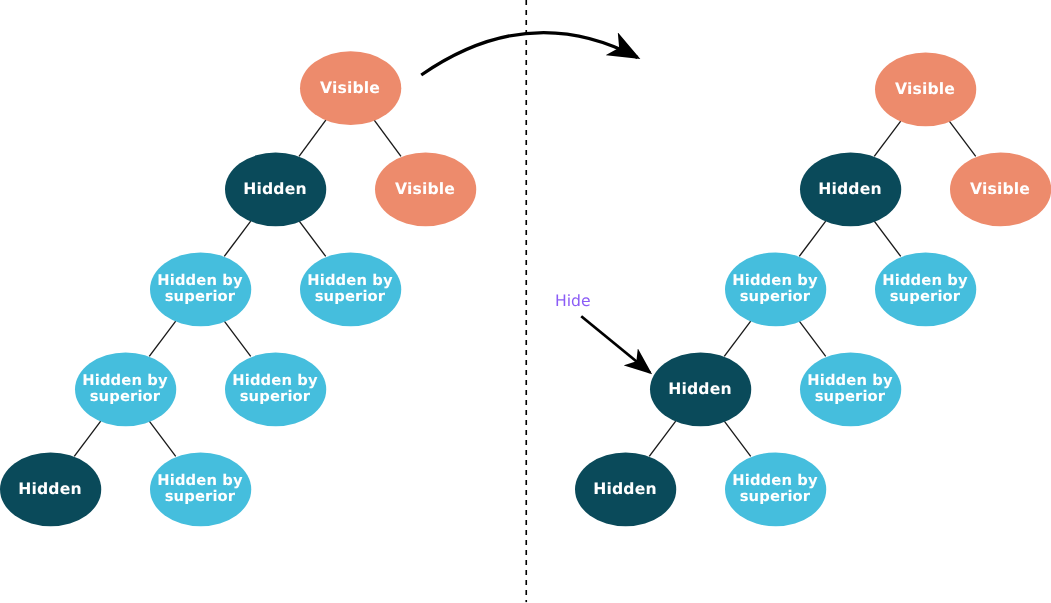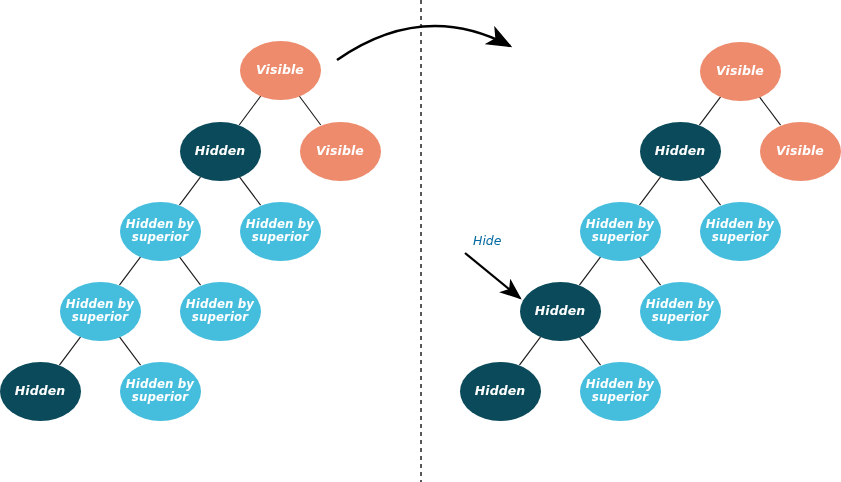--- a/index.html
+++ b/index.html
@@ -51,21 +51,21 @@
     color: #101010;
     font-weight: normal;
     white-space: nowrap;
     z-index: 4;
     font-family: "DejaVu Sans", sans-serif;
   }
 </style>
 </head>
 <body>
 
-<div id="canvas" style="width: 841px; height: 482px; background: rgb(255, 255, 255); font-style: italic;">
+<div id="canvas" style="width: 841px; height: 482px; background: rgb(255, 255, 255);">
 
   <svg class="layer" viewBox="0 0 841 482" preserveAspectRatio="none">
     <defs>
       <marker id="arrowhead" markerWidth="10" markerHeight="8" refX="9" refY="4" orient="auto" markerUnits="strokeWidth">
         <path d="M0,0 L10,4 L0,8 L2.6,4 Z" fill="#000000"></path>
       </marker>
     </defs>
     <g id="edges-group">
         <line x1="421" y1="0" x2="421" y2="482" stroke="#000000" stroke-width="1.3" stroke-dasharray="4 4"></line>
         <line x1="260.7688358943591" y1="95.96207154261523" x2="239.23116410564091" y2="125.03792845738477" stroke="#1a1a1a" stroke-width="1.1"></line>
@@ -150,16 +150,16 @@
       </div>
       <div class="node one-line" style="left: 459.5px; top: 361.5px; width: 81px; height: 59px; background: rgb(10, 74, 90); color: rgb(255, 255, 255);">
         <span class="lbl">Hidden</span>
       </div>
       <div class="node two-line" style="left: 579.5px; top: 361.5px; width: 81px; height: 59px; background: rgb(69, 190, 221); color: rgb(255, 255, 255);">
         <span class="lbl">Hidden by
 superior</span>
       </div>
     </div>
   <div id="annot-host">
-      <div class="annot-label" style="left: 473px; top: 233px; color: #0369a1;">Hide</div>
+      <div class="annot-label" style="left: 444px; top: 233px; color: #8b5cf6;">Hide</div>
     </div>
 
 </div>
 
 </body></html>

